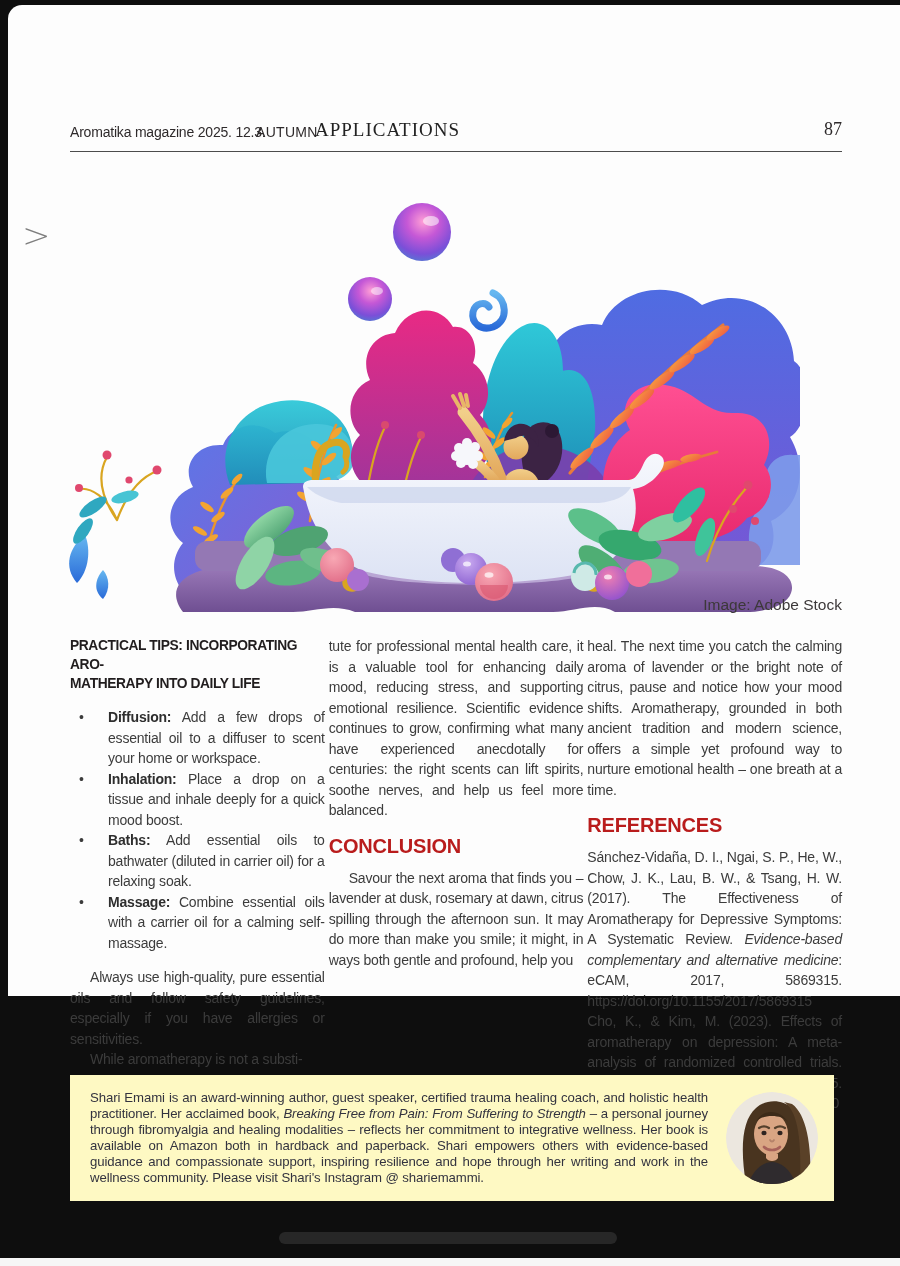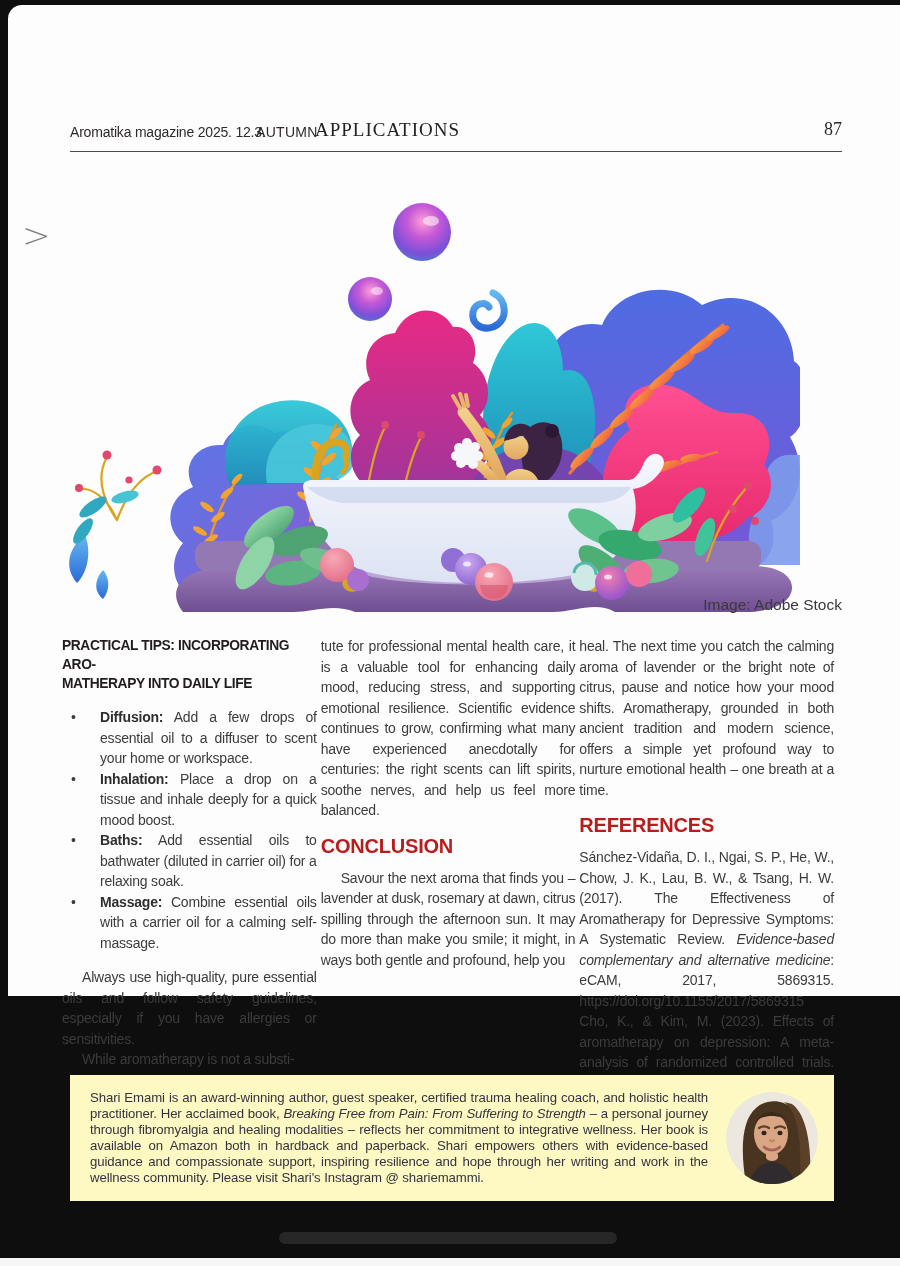--- a/index.html
+++ b/index.html
@@ -24,21 +24,21 @@
   .rule{position:absolute;left:62px;top:146px;width:772px;border-top:1.6px solid #4c4c4c;}
   
   .chevron{position:absolute;left:22px;top:218px;font-size:34px;color:#7e7e7e;
     font-weight:300;font-family:"DejaVu Sans",sans-serif;line-height:1;cursor:pointer;}
   .home-indicator{position:absolute;left:279px;top:1232px;width:338px;height:12px;
     border-radius:7px;background:#272727;}
   
   .illo{position:absolute;left:47px;top:170px;width:745px;height:440px;}
   .caption{position:absolute;right:58px;top:591px;font-size:15.5px;color:#3c3839;text-align:right;}
   
-  .cols{position:absolute;left:54px;top:631px;width:772px;display:flex;gap:4px;}
+  .cols{position:absolute;left:62px;top:631px;width:772px;display:flex;gap:4px;}
   .col{flex:1 1 0;min-width:0;}
   .col p{margin:0 0 0 0;font-size:14px;line-height:20.5px;color:#3c3c3c;
     text-align:justify;letter-spacing:-0.2px;}
   .col .indent{text-indent:20px;}
   .nowrap{white-space:nowrap;}
   h3.art-head{margin:0 0 11px 0;font-size:13.8px;line-height:19px;color:#211d1e;
     letter-spacing:-0.4px;font-weight:700;}
   h4.sub-head{margin:14px 0 10px 0;font-size:20px;color:#b91c1c;letter-spacing:-0.2px;font-weight:700;}
   .intro{margin-bottom:14px !important;}
   ul.tips{list-style:none;margin:14px 0 14px 0;padding:0;}

